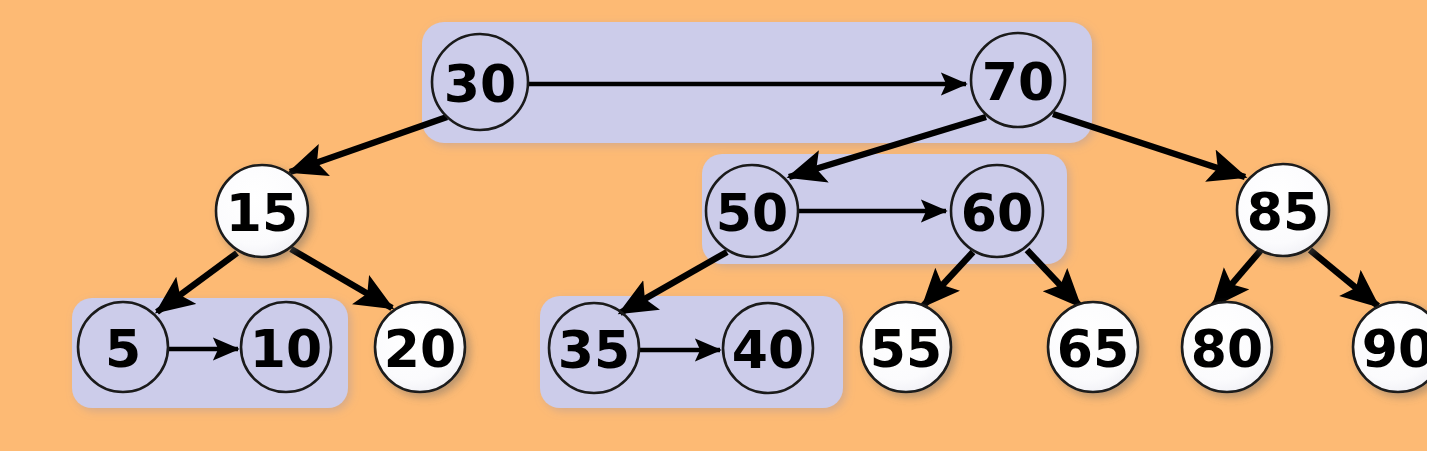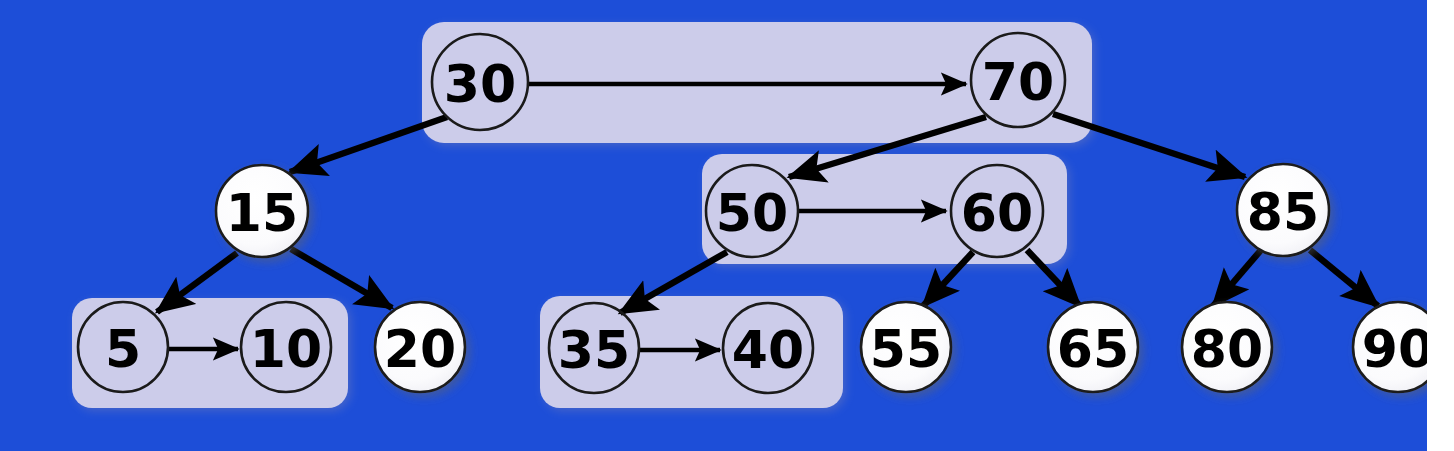--- a/index.html
+++ b/index.html
@@ -7,21 +7,21 @@
     padding: 0;
     background: #ffffff;
   }
   body {
     font-family: "Liberation Sans", sans-serif;
   }
   #canvas {
     position: relative;
     width: 1427px;
     height: 451px;
-    background: #1d4ed8;
+    background: #fdba74;
     overflow: hidden;
   }
   #tree-svg {
     position: absolute;
     left: 0;
     top: 0;
     width: 1454px;
     height: 451px;
   }
   .node-label {

